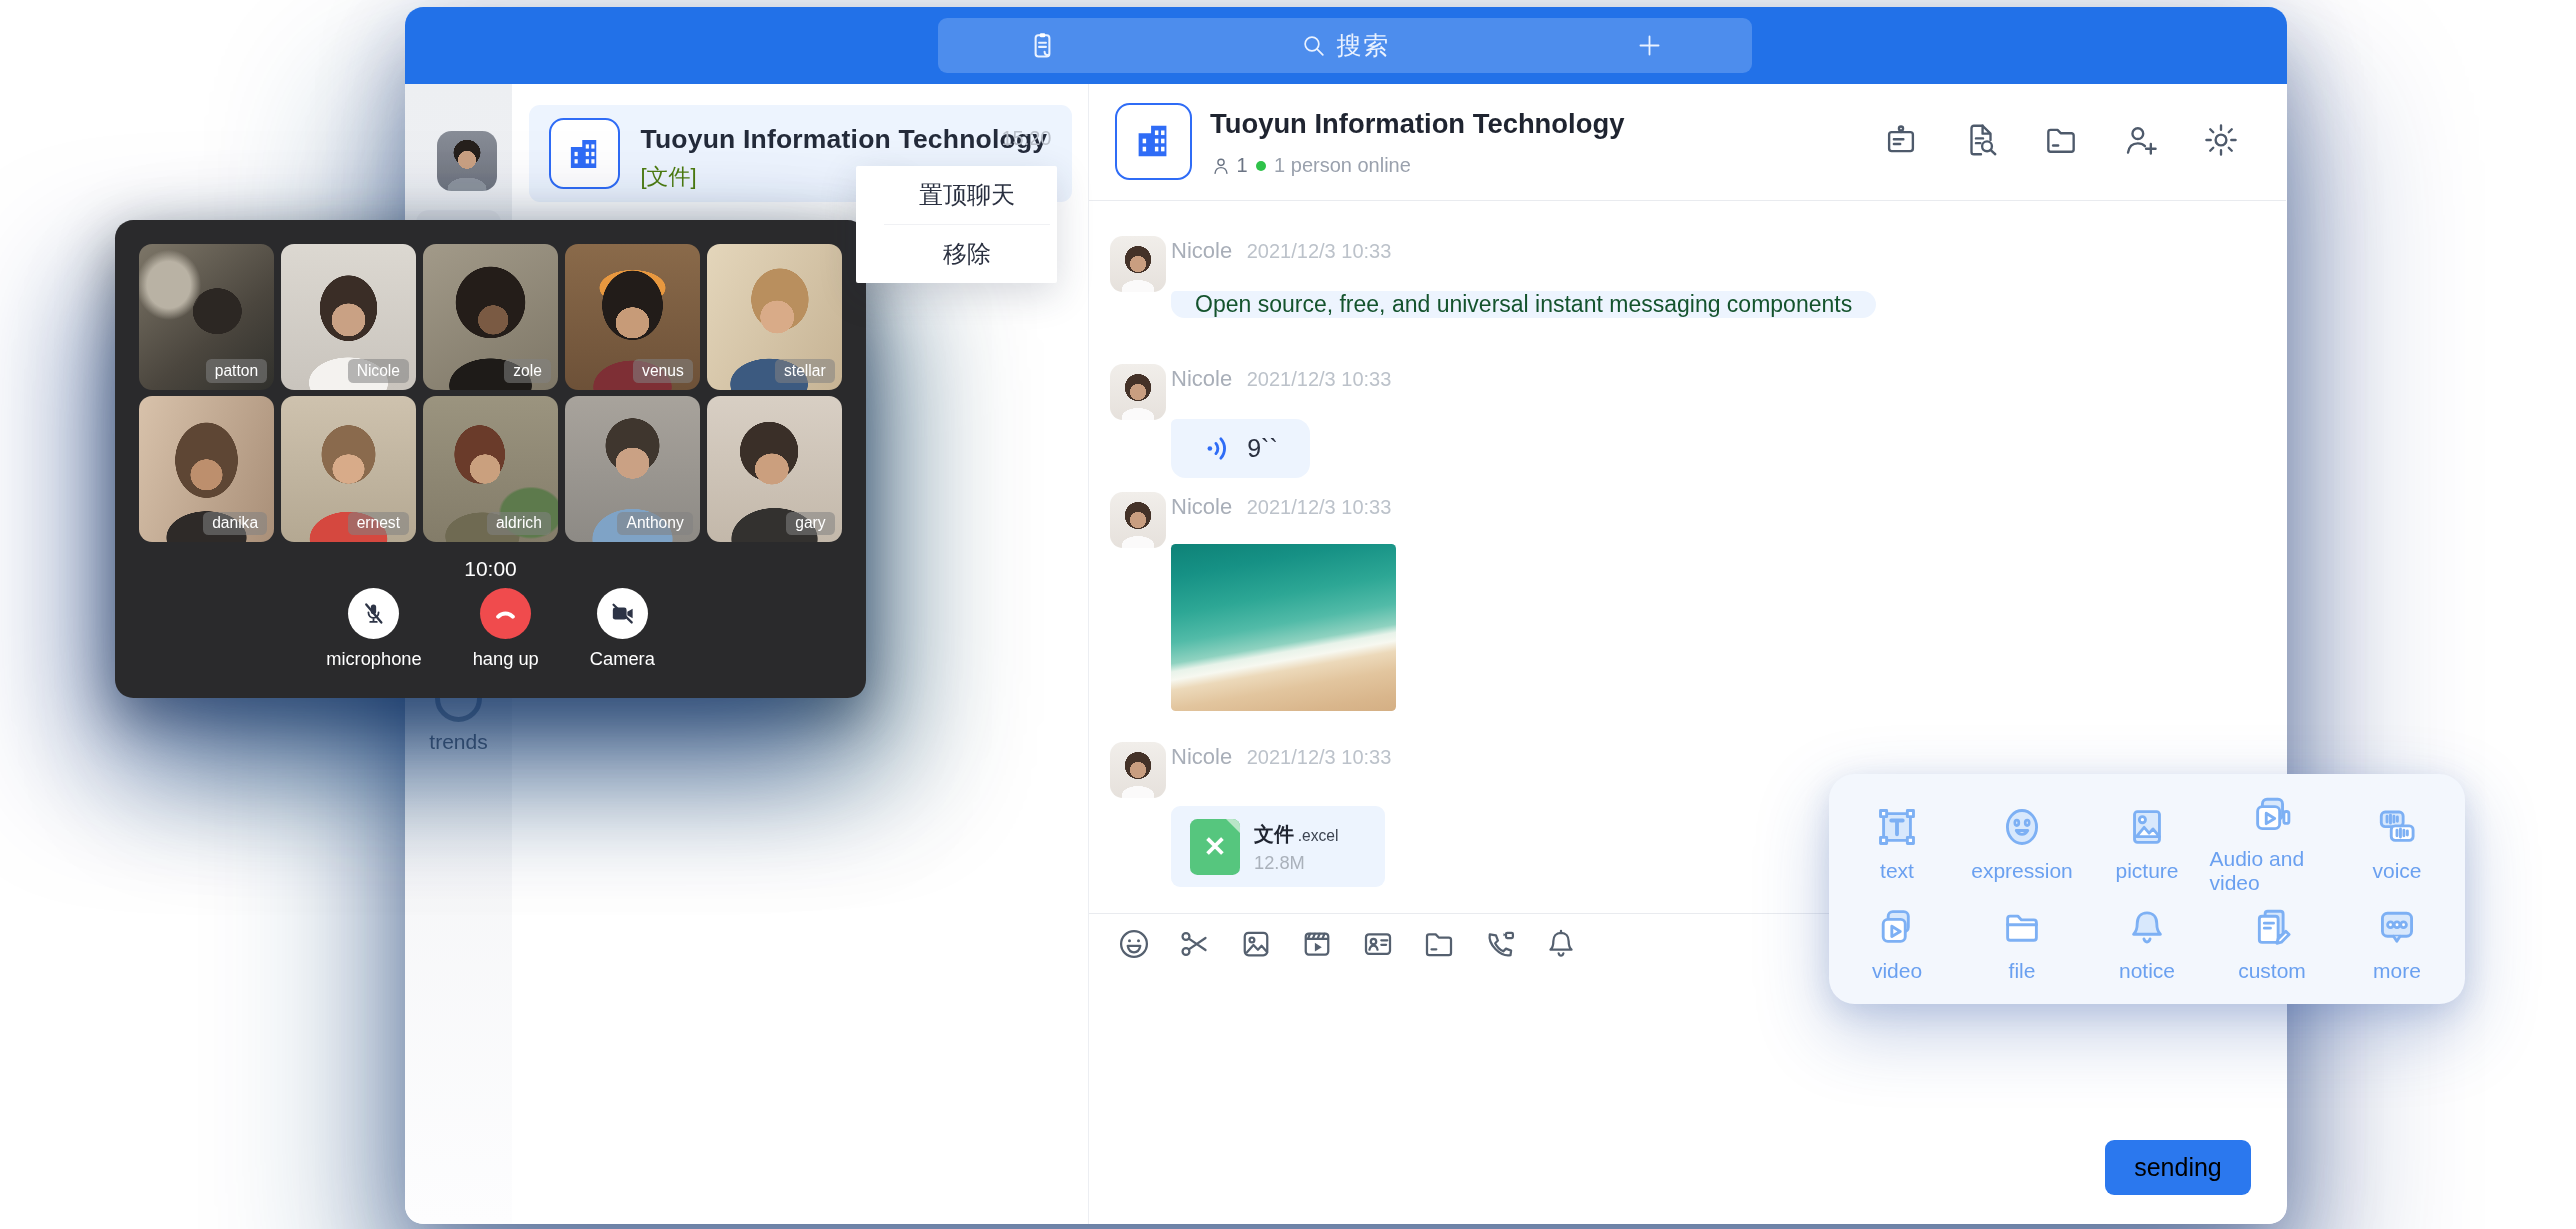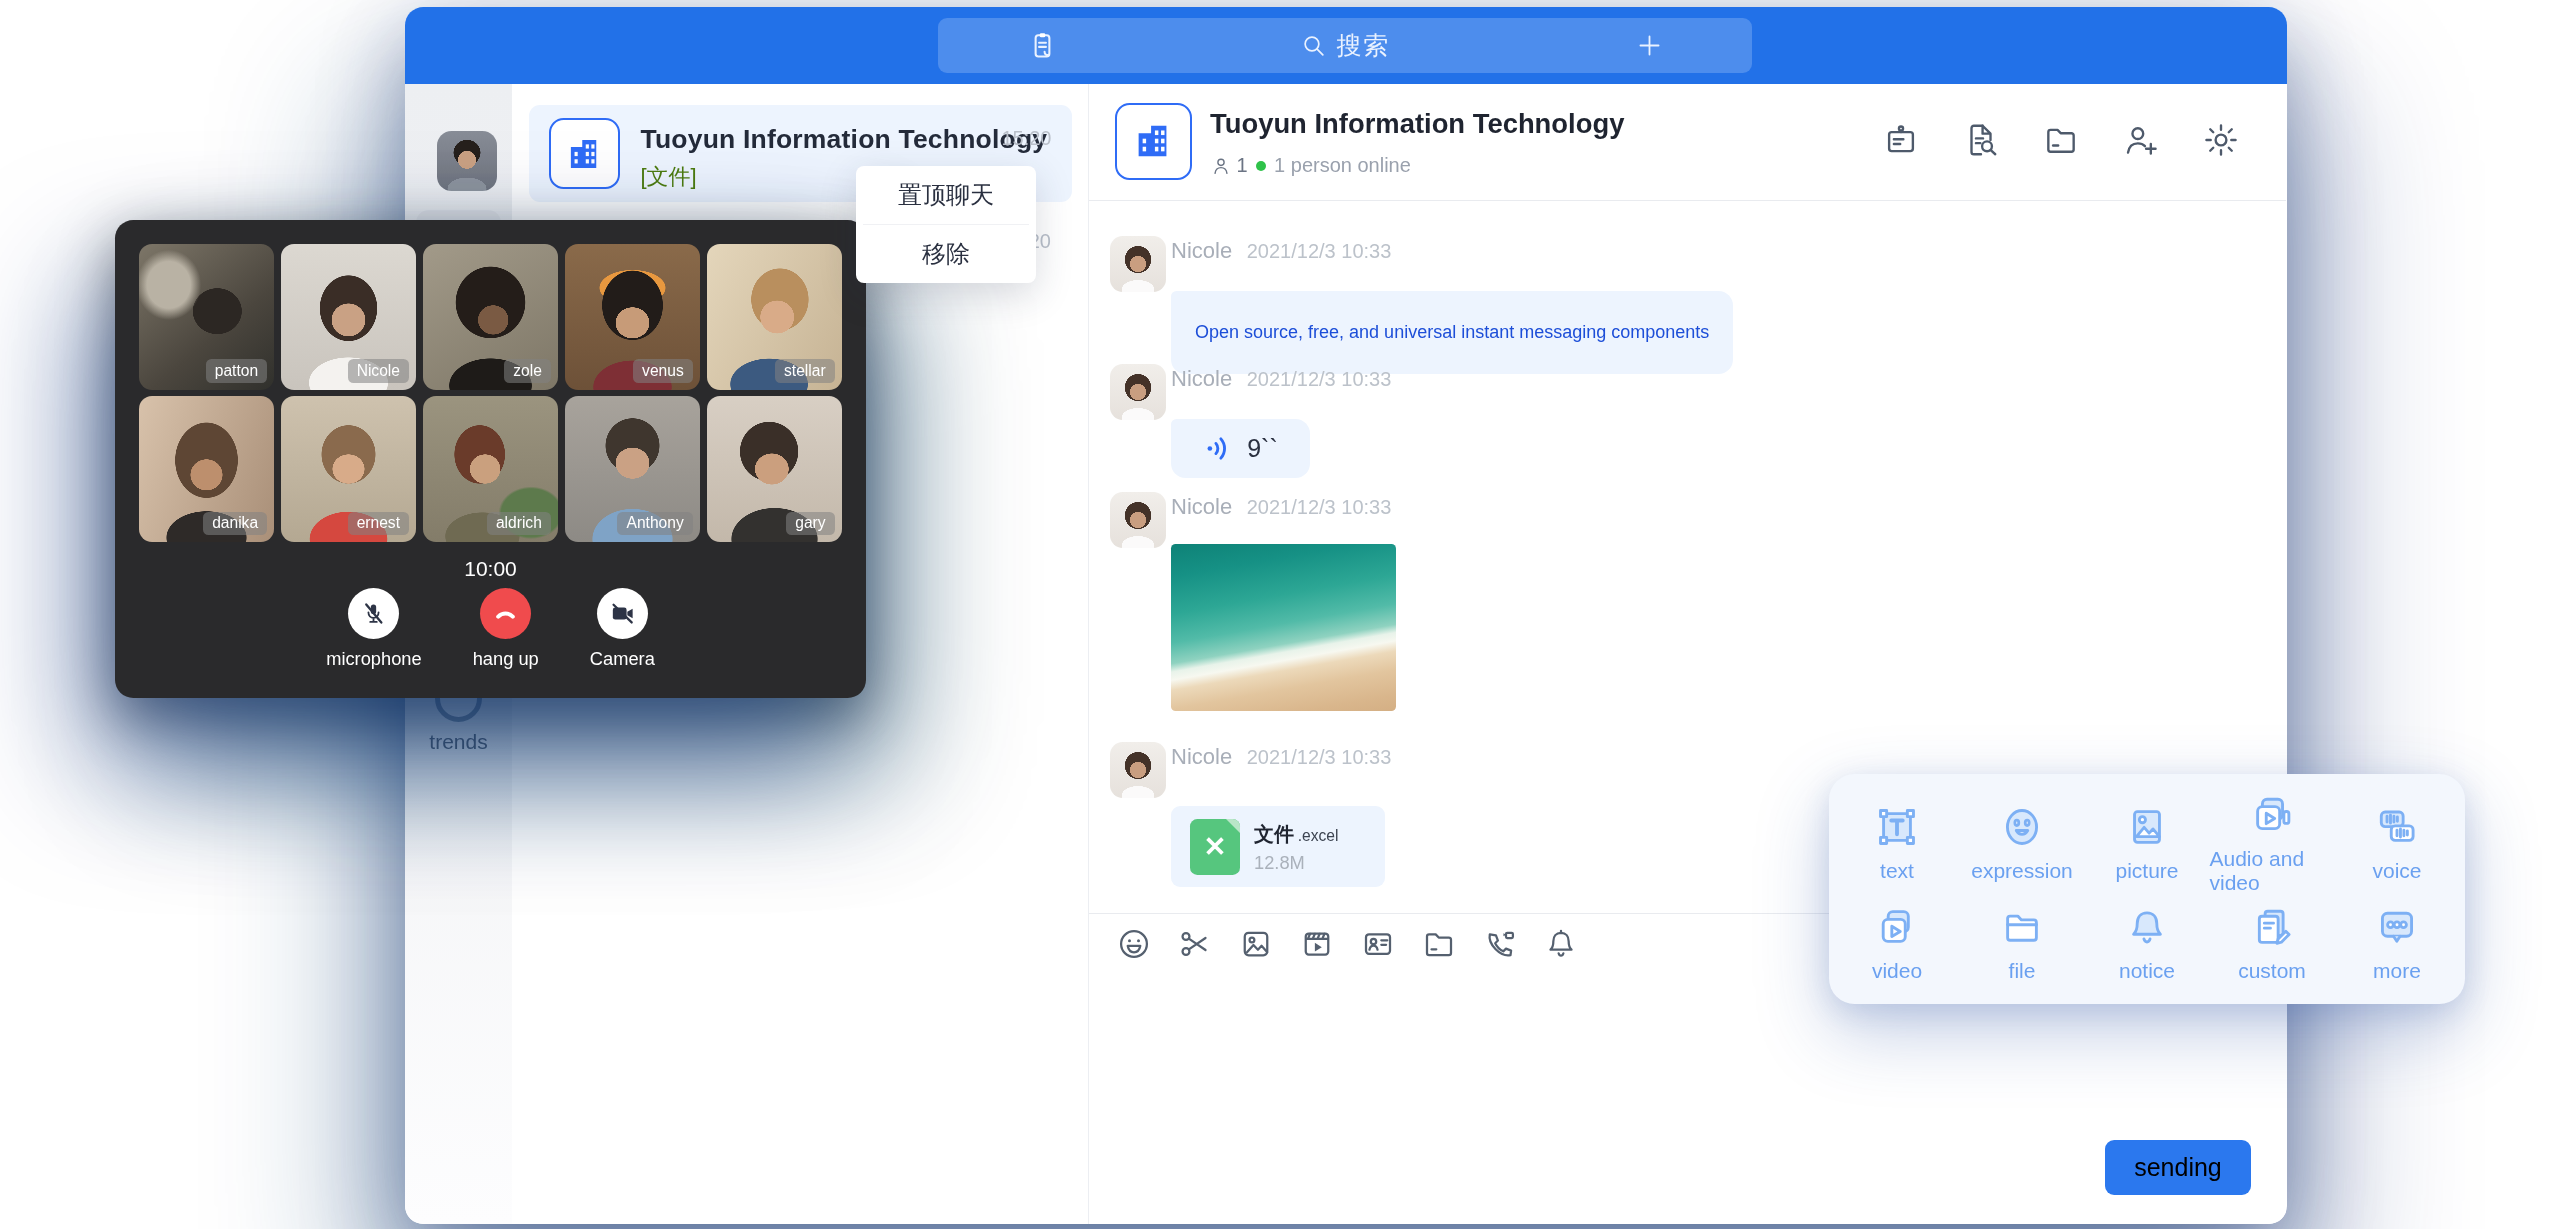--- a/index.html
+++ b/index.html
@@ -38,22 +38,22 @@
   .item{position:absolute;left:16.5px;top:21px;width:543px;height:97px;background:#edf4fe;border-radius:11px;}
   .bicon{position:absolute;box-sizing:border-box;background:#fff;border:2.7px solid #2f6cf6;border-radius:14.6px;
          display:flex;align-items:center;justify-content:center;color:#2f6cf6;}
   .item .bicon{left:20px;top:12.8px;width:71px;height:71px;}
   .ititle{position:absolute;left:112px;top:19px;font-size:26.5px;color:#242b3a;font-weight:bold;letter-spacing:0.2px;}
   .isub{position:absolute;left:112px;top:57px;font-size:22px;color:#4d7c0f;}
   .itime{position:absolute;right:20px;top:22px;font-size:20px;color:#b9bfc9;}
   .itime2{position:absolute;right:37px;top:146px;font-size:20px;color:#b9bfc9;}
 
   
-  .menu{position:absolute;left:856px;top:166px;width:180px;height:117px;background:#fff;border-radius:8px;z-index:50;
-        box-shadow:0 11px 37px rgba(40,50,80,.18);}
+  .menu{position:absolute;left:856px;top:166px;width:180px;height:117px;background:#fff;border-radius:2px;z-index:50;
+        box-shadow:0 11px 37px rgba(40,50,80,.18);padding-left:21px;}
   .menu .mi{height:58px;display:flex;align-items:center;justify-content:center;font-size:24px;color:#2a3040;cursor:pointer;}
   .menu .div{height:0.9px;background:#f0f1f4;margin:0 7.3px;}
 
   
   .call{position:absolute;left:115px;top:220px;width:751px;height:478px;background:#2a2a2c;border-radius:18.3px;z-index:40;
         box-shadow:-27.4px 64px 128px rgba(10,45,130,.5),37px 73px 128px rgba(5,60,80,.45),0 18.3px 55px rgba(0,0,0,.45);}
   .vgrid{position:absolute;left:24px;top:24px;width:703px;height:299px;display:grid;
          grid-template-columns:repeat(5,1fr);grid-template-rows:146px 146px;gap:6.4px;}
   .tile{position:relative;border-radius:13px;overflow:hidden;}
   .chip{position:absolute;right:7.3px;bottom:7.3px;background:rgba(130,130,130,.55);color:#fff;font-size:15.6px;
@@ -91,21 +91,21 @@
   .avn{position:absolute;left:0;top:0;width:56px;height:56px;border-radius:12.8px;overflow:hidden;
        background:
         radial-gradient(44% 26% at 50% 96%,#fbfafa 66%,transparent 67%),
         radial-gradient(23% 23% at 50% 50%,#c99e80 62%,transparent 63%),
         radial-gradient(37% 38% at 50% 42%,#443228 63%,transparent 64%),
         linear-gradient(#f1eeea,#e6e1dc);}
   .mname{font-size:22px;color:#a8aeb8;margin-right:14.6px;}
   .mtime{font-size:20px;color:#bcc2ca;}
   .mhead{position:absolute;left:61px;top:1.8px;white-space:nowrap;}
   .bubble{position:absolute;left:61px;top:55px;background:#edf4fe;border-radius:5.5px 14.6px 14.6px 14.6px;
-          font-size:18px;color:#1d4ed8;padding:31px 24px;white-space:nowrap;}
+          font-size:23px;color:#14532d;padding:0 24px;white-space:nowrap;}
   .vbubble{position:absolute;left:61px;top:55px;width:139px;height:59px;background:#edf4fe;border-radius:5.5px 14.6px 14.6px 14.6px;
            display:flex;align-items:center;justify-content:center;gap:11px;font-size:25px;color:#2a3040;}
   .pic{position:absolute;left:61px;top:52px;width:225px;height:167px;border-radius:4.6px;
        background:linear-gradient(170deg,#0e8277 0%,#169185 16%,#2da795 34%,#52bba8 48%,#8fd2c0 58%,#e8f3ea 62%,#f7f8f0 66%,#ecd9ba 71%,#e2c59e 80%,#d9b68c 92%,#d4af84 100%);}
   .fbubble{position:absolute;left:61px;top:64px;width:214px;height:81px;background:#edf4fe;border-radius:9.1px;}
   .xls{position:absolute;left:19px;top:12.8px;width:50px;height:56px;background:#56c67e;border-radius:7.3px;overflow:hidden;
        display:flex;align-items:center;justify-content:center;color:#fff;font-size:27.4px;font-weight:bold;}
   .xls::before{content:"";position:absolute;right:0;top:0;border-style:solid;border-width:0 14.6px 14.6px 0;
        border-color:transparent #b9e6c8 transparent transparent;}
   .fname{position:absolute;left:83px;top:14.6px;font-size:20px;color:#1f2430;font-weight:bold;}

